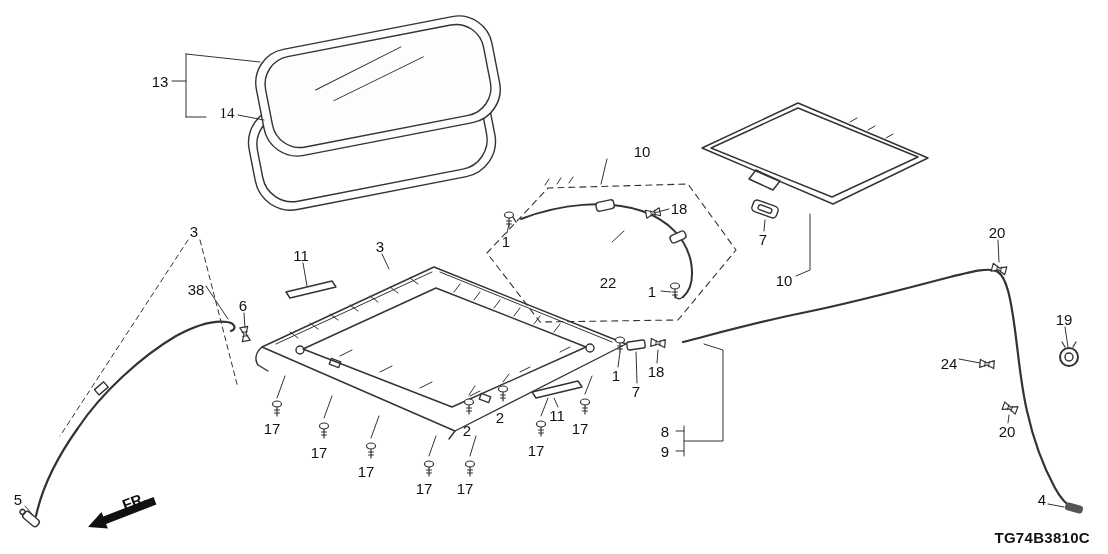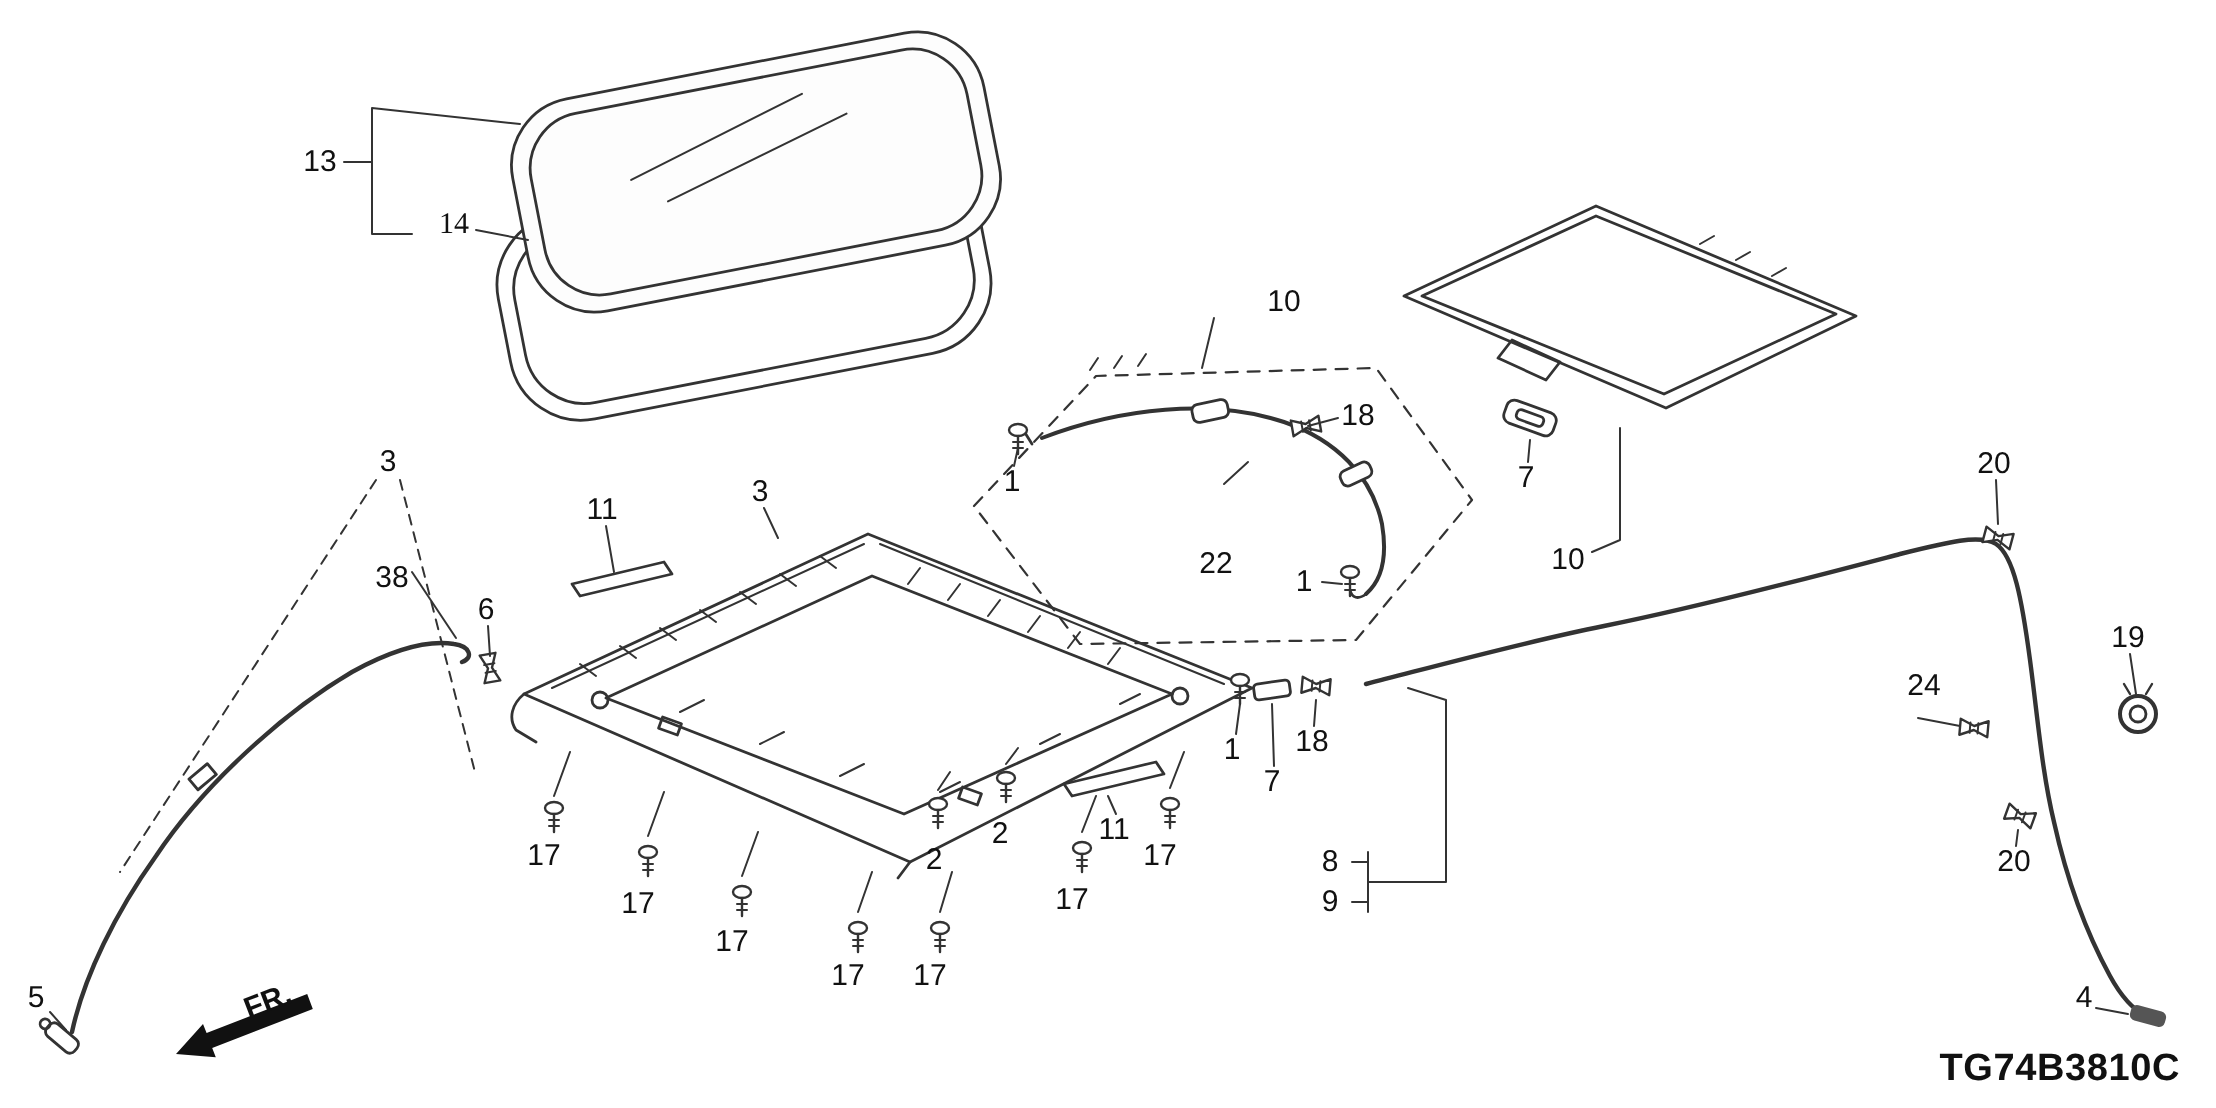--- a/index.html
+++ b/index.html
@@ -7,21 +7,21 @@
     position:relative;width:1108px;height:554px;background:#fff;
     font-family:"Liberation Sans",sans-serif;overflow:hidden;
   }
   #diagram-svg{position:absolute;left:0;top:0;}
   .part-label{
     position:absolute;transform:translate(-50%,-50%);
     font-size:15px;line-height:1;color:#111;white-space:nowrap;
   }
   #part-code{
     position:absolute;right:18px;bottom:8px;
-    font-size:19px;font-weight:bold;color:#111;letter-spacing:.3px;
+    font-size:15px;font-weight:bold;color:#111;letter-spacing:.3px;
   }
   #fr-label{
     position:absolute;left:134px;top:501px;
     transform:translate(-50%,-50%) rotate(-21deg);
     font-size:15px;font-weight:bold;color:#111;
   }
 </style>
 </head>
 <body>
 
@@ -191,21 +191,21 @@
       <div class="part-label" style="left: 227px; top: 113px; font-family: Liberation Serif, serif;">14</div>
       <div class="part-label" style="left: 607px; top: 151px; margin-left: 35px;">10</div>
       <div class="part-label" style="left: 679px; top: 208px;">18</div>
       <div class="part-label" style="left: 608px; top: 250px; margin-top: 32px;">22</div>
       <div class="part-label" style="left: 506px; top: 241px;">1</div>
       <div class="part-label" style="left: 652px; top: 291px;">1</div>
       <div class="part-label" style="left: 763px; top: 239px;">7</div>
       <div class="part-label" style="left: 784px; top: 280px;">10</div>
       <div class="part-label" style="left: 997px; top: 232px;">20</div>
       <div class="part-label" style="left: 1064px; top: 319px;">19</div>
-      <div class="part-label" style="left: 949px; top: 343px; margin-left: 13px;">24</div>
+      <div class="part-label" style="left: 949px; top: 363px;">24</div>
       <div class="part-label" style="left: 1007px; top: 431px;">20</div>
       <div class="part-label" style="left: 194px; top: 231px;">3</div>
       <div class="part-label" style="left: 196px; top: 289px;">38</div>
       <div class="part-label" style="left: 243px; top: 305px;">6</div>
       <div class="part-label" style="left: 301px; top: 255px;">11</div>
       <div class="part-label" style="left: 380px; top: 246px;">3</div>
       <div class="part-label" style="left: 18px; top: 499px;">5</div>
       <div class="part-label" style="left: 272px; top: 428px;">17</div>
       <div class="part-label" style="left: 319px; top: 452px;">17</div>
       <div class="part-label" style="left: 366px; top: 471px;">17</div>

